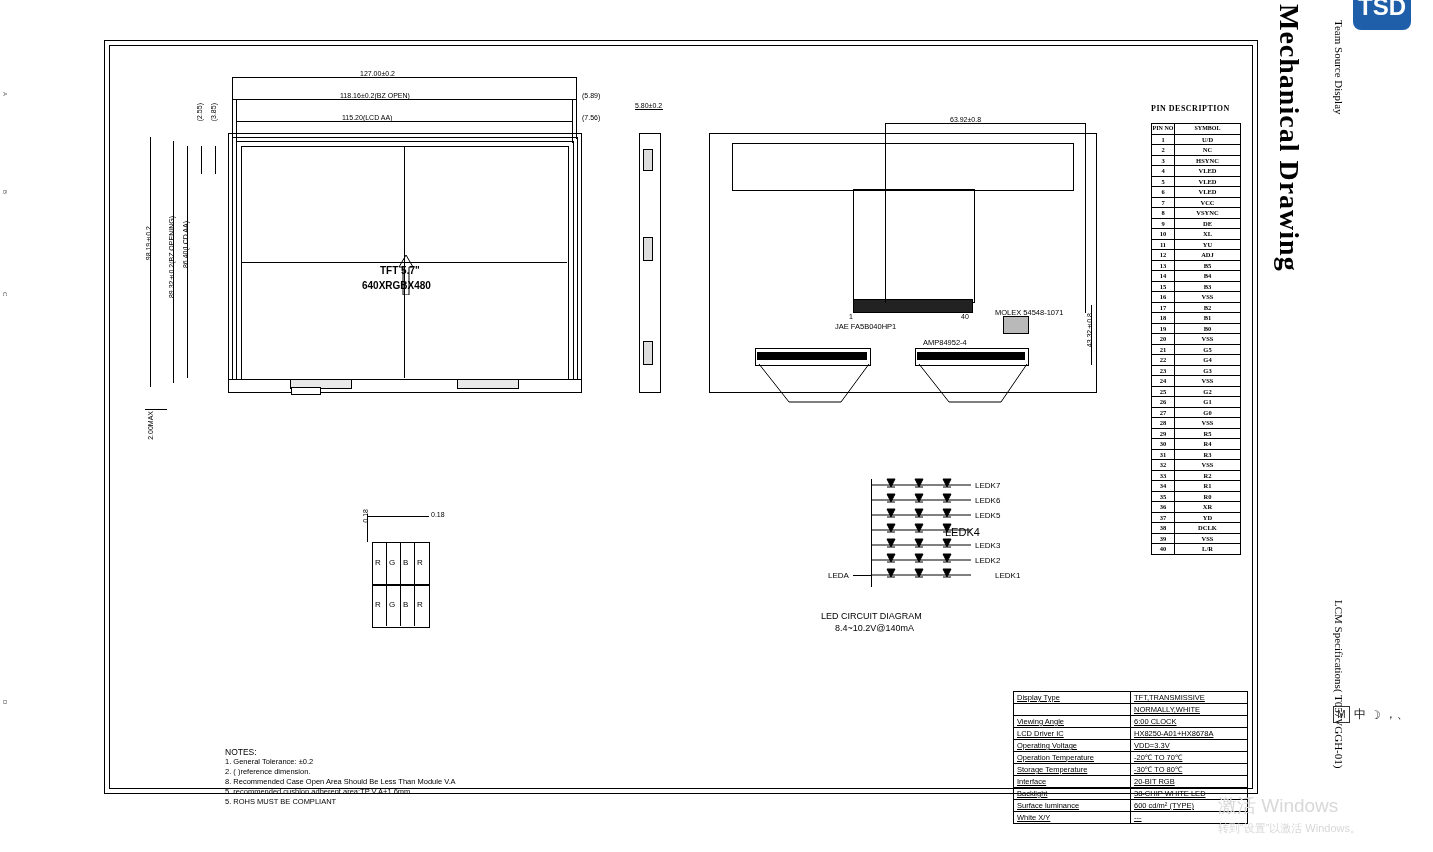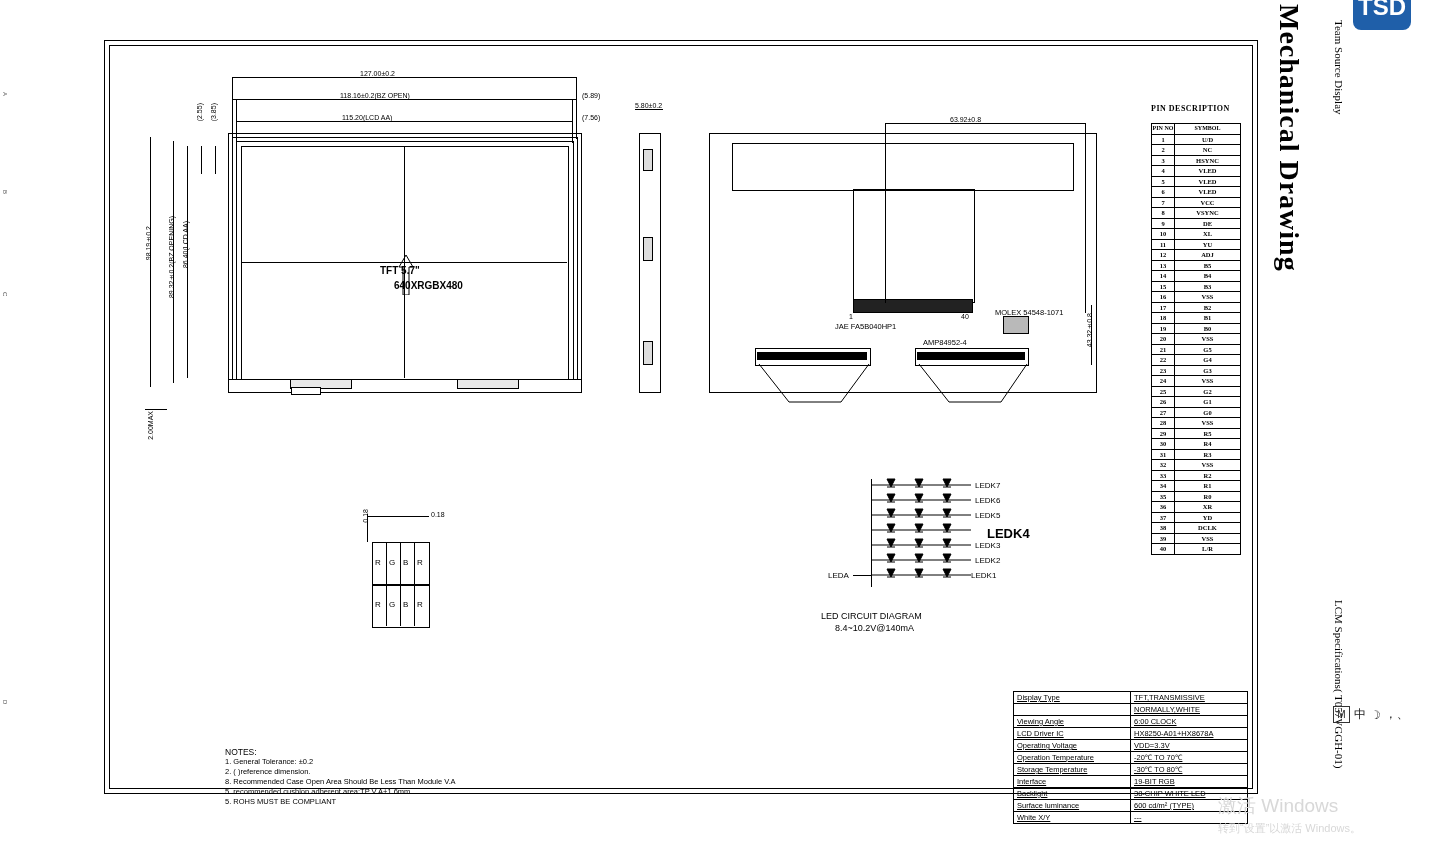--- a/index.html
+++ b/index.html
@@ -68,21 +68,21 @@
 
     <div class="hline" style="left:136px;top:221px;width:326px;"></div>
     <div class="vline" style="left:299px;top:105px;height:232px;"></div>
 
     <div class="box" style="left:123px;top:338px;width:352px;height:12px;background:#fff;"></div>
     <div class="box" style="left:185px;top:338px;width:60px;height:8px;background:#e9e9e9;"></div>
     <div class="box" style="left:352px;top:338px;width:60px;height:8px;background:#e9e9e9;"></div>
     <div class="box" style="left:186px;top:346px;width:28px;height:6px;background:#fff;"></div>
 
     <div class="lbl" style="left:275px;top:225px;font-size:10px;font-weight:bold;">TFT 5.7"</div>
-    <div class="lbl" style="left:257px;top:240px;font-size:10px;font-weight:bold;margin-left:32px;">640XRGBX480</div>
+    <div class="lbl" style="left:257px;top:240px;font-size:10px;font-weight:bold;">640XRGBX480</div>
 
     <svg style="position:absolute;left:293px;top:214px;" width="16" height="40">
       <polygon points="8,0 15,12 11,12 11,40 5,40 5,12 1,12" fill="none" stroke="#000" stroke-width="1"></polygon>
     </svg>
 
     <div class="hline" style="left:127px;top:36px;width:344px;"></div>
     <div class="hline" style="left:127px;top:58px;width:344px;"></div>
     <div class="hline" style="left:131px;top:80px;width:336px;"></div>
     <div class="vline" style="left:127px;top:36px;height:62px;"></div>
     <div class="vline" style="left:471px;top:36px;height:62px;"></div>
@@ -275,24 +275,24 @@
               <polygon points="0,4 8,4 4,12" fill="#000"></polygon>
               <line x1="0" y1="12" x2="8" y2="12"></line>
             </g>
         </g>
       </g>
     </svg>
 
     <div class="lbl" style="left:870px;top:441px;font-size:8px;">LEDK7</div>
     <div class="lbl" style="left:870px;top:456px;font-size:8px;">LEDK6</div>
     <div class="lbl" style="left:870px;top:471px;font-size:8px;">LEDK5</div>
-    <div class="lbl" style="left:882px;top:486px;font-size:13px;font-weight:bold;">LEDK4</div>
+    <div class="lbl" style="left:840px;top:486px;font-size:11px;">LEDK4</div>
     <div class="lbl" style="left:870px;top:501px;font-size:8px;">LEDK3</div>
     <div class="lbl" style="left:870px;top:516px;font-size:8px;">LEDK2</div>
-    <div class="lbl" style="left:866px;top:531px;font-size:8px;">LEDK1</div>
+    <div class="lbl" style="left:890px;top:531px;font-size:8px;">LEDK1</div>
 
     <div class="lbl" style="left:716px;top:571px;font-size:9px;">LED CIRCUIT DIAGRAM</div>
     <div class="lbl" style="left:730px;top:583px;font-size:9px;">8.4~10.2V@140mA</div>
   </div>
 
   <div class="pin-head">PIN DESCRIPTION</div>
   <table class="pintable">
     <tbody id="pin-body">
         <tr class="hdr">
           <td class="n">PIN NO</td>
@@ -486,21 +486,21 @@
         <tr>
           <td class="k">Operation Temperature</td>
           <td class="v">-20℃ TO 70℃</td>
         </tr>
         <tr>
           <td class="k">Storage Temperature</td>
           <td class="v">-30℃ TO 80℃</td>
         </tr>
         <tr>
           <td class="k">Interface</td>
-          <td class="v">19-BIT RGB</td>
+          <td class="v">20-BIT RGB</td>
         </tr>
         <tr>
           <td class="k">Backlight</td>
           <td class="v">38-CHIP WHITE LED</td>
         </tr>
         <tr>
           <td class="k">Surface luminance</td>
           <td class="v">600 cd/m² (TYPE)</td>
         </tr>
         <tr>

